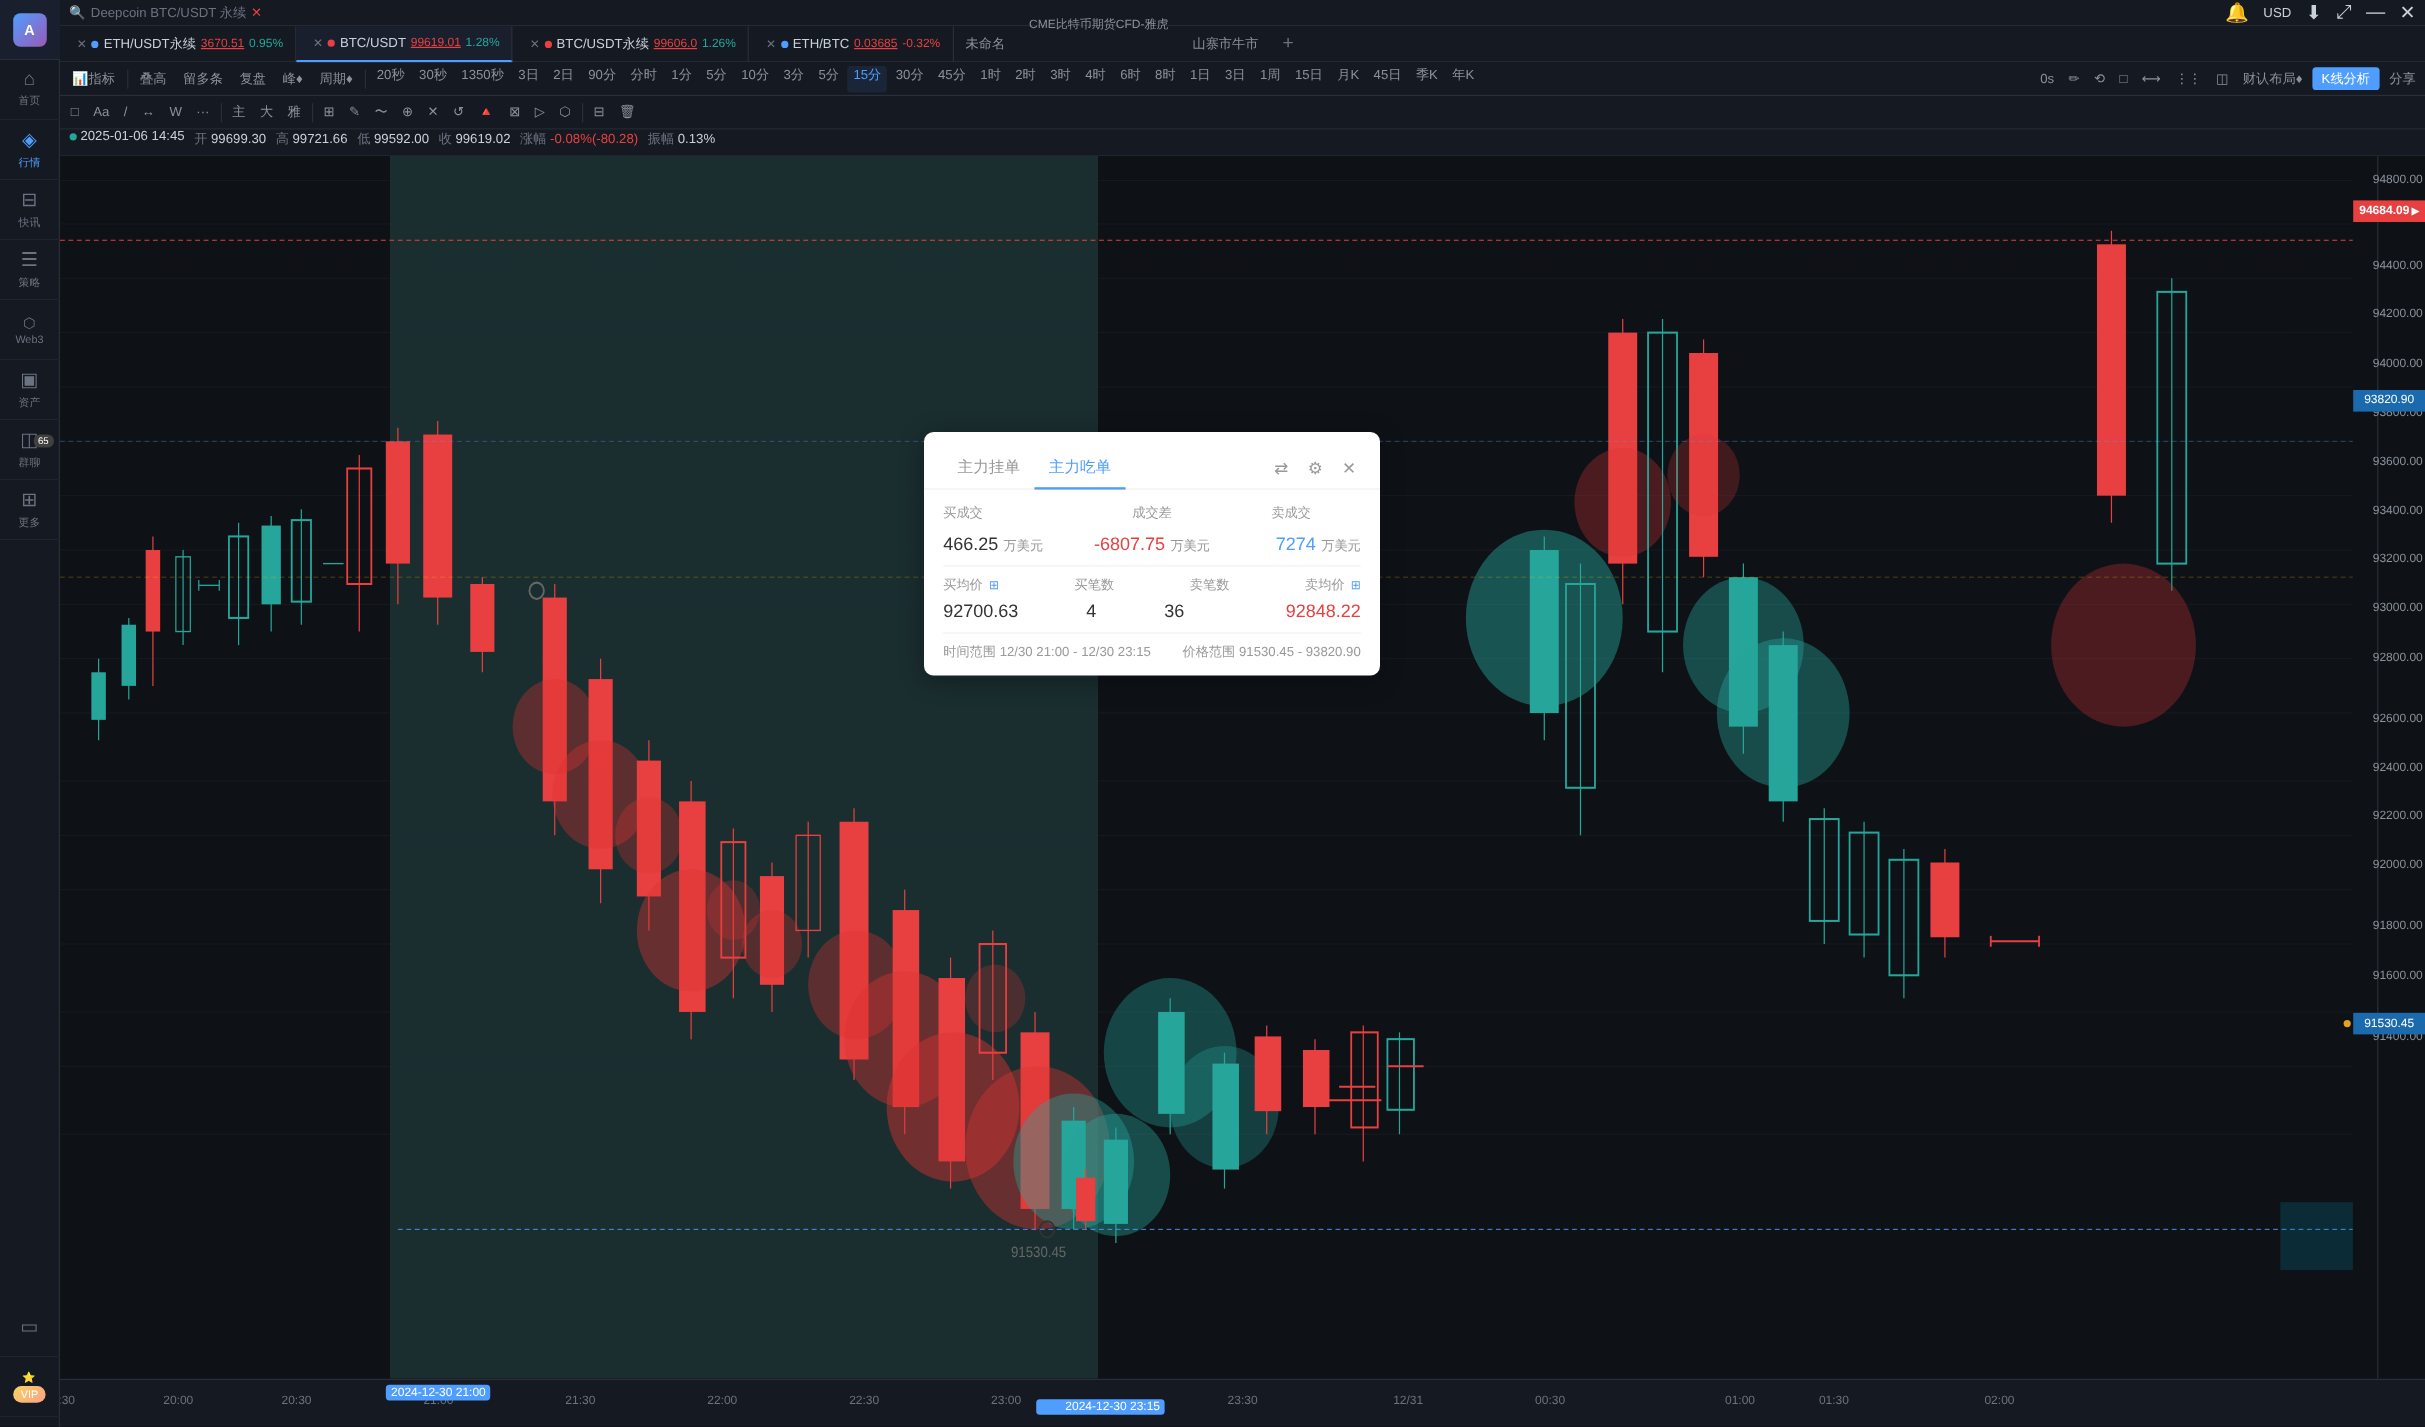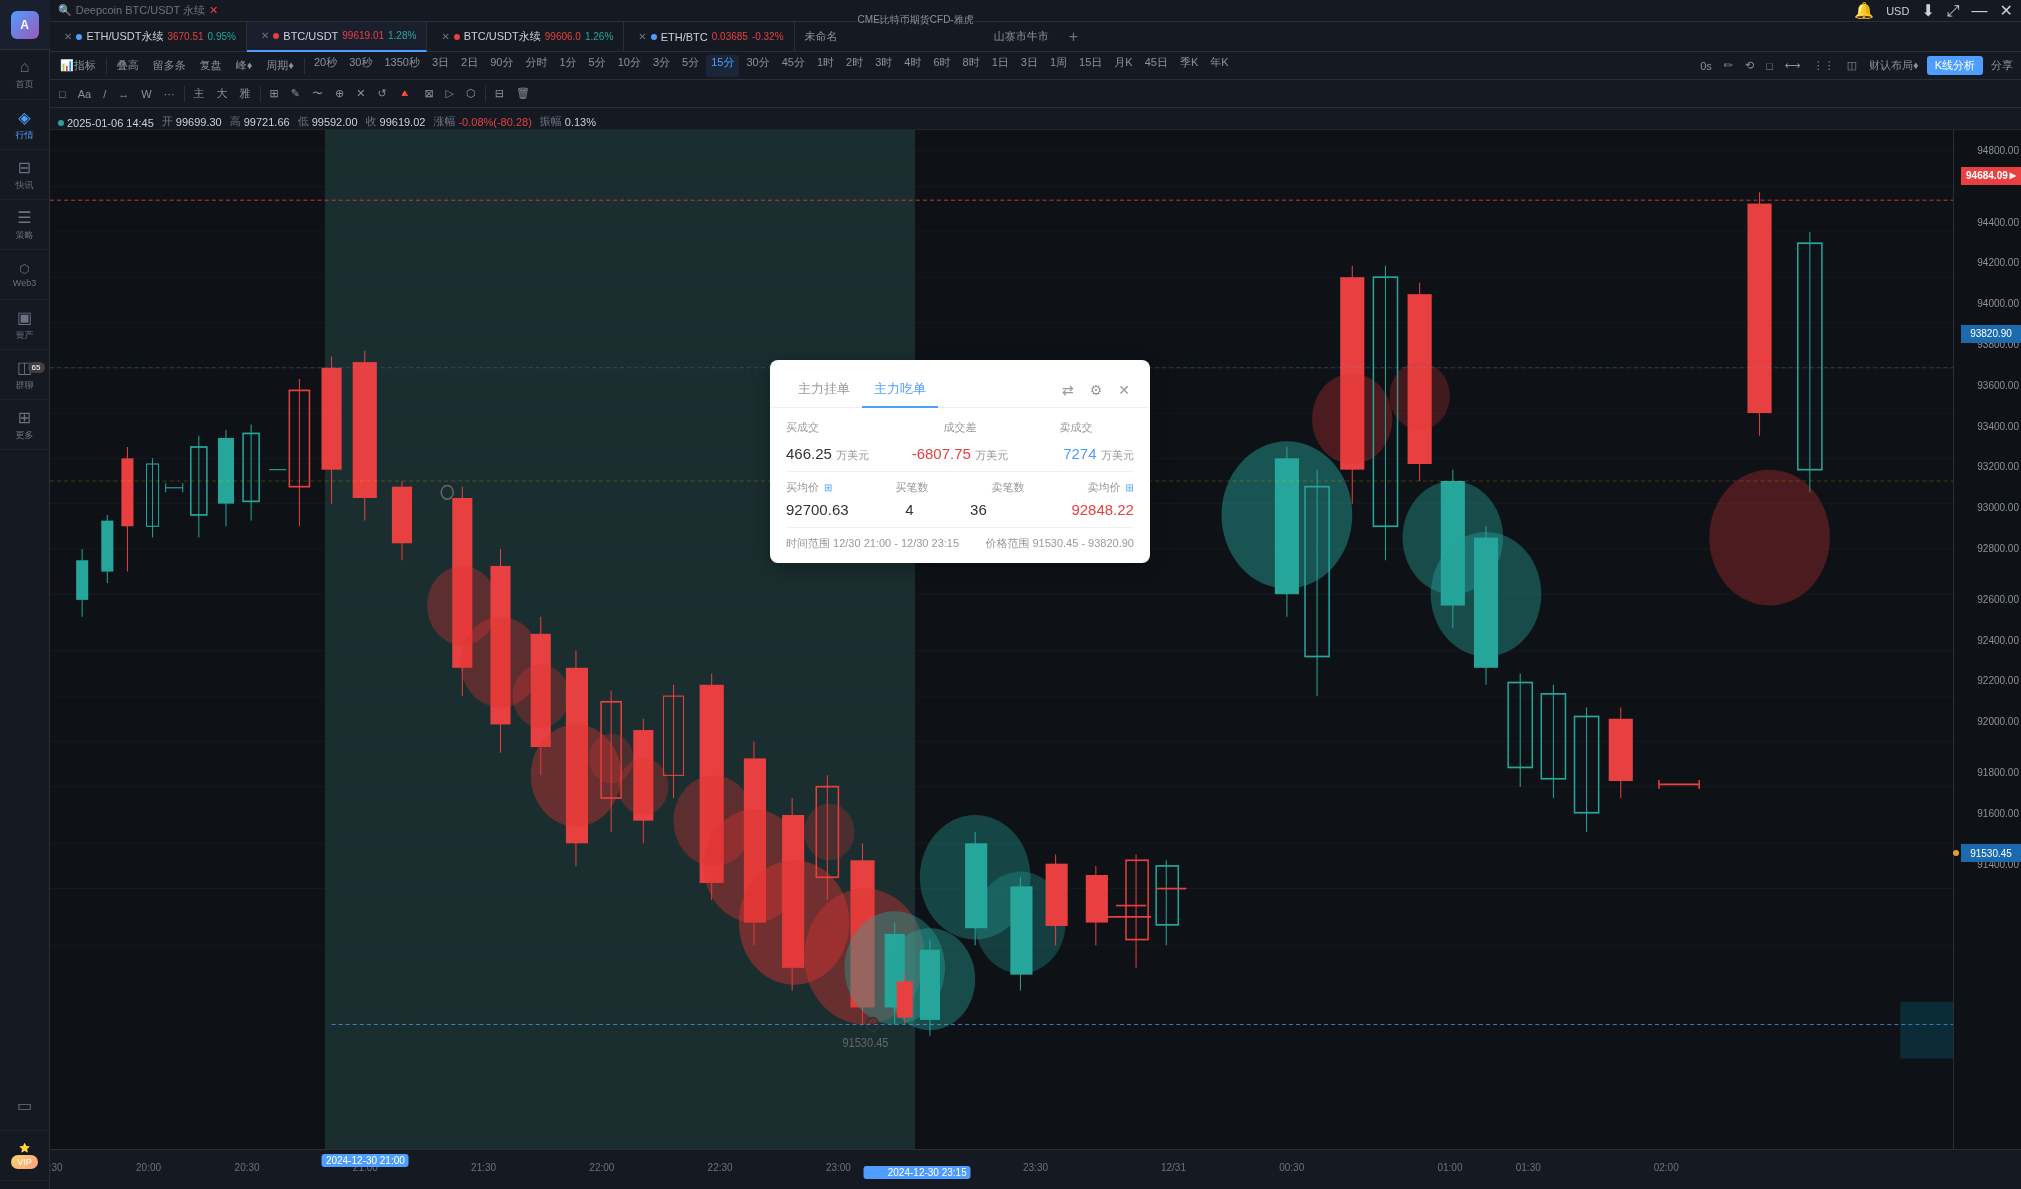--- a/index.html
+++ b/index.html
@@ -50,21 +50,21 @@
       z-index: 100;
     }
     .symbol-tab {
       height: 30px; display: flex; align-items: center; padding: 0 10px;
       border-right: 1px solid #2a2e39; cursor: pointer; gap: 4px; font-size: 11px;
       white-space: nowrap;
     }
     .symbol-tab.active { background: #1a1f2e; border-bottom: 2px solid #4f9eff; }
     .symbol-tab .close-x { color: #6b7280; font-size: 10px; margin-left: 4px; }
     .symbol-tab .name { color: #c9d1d9; font-weight: 500; }
-    .symbol-tab .price { color: #e84040; font-size: 10px; }
+    .symbol-tab .price { color: #e84040; font-size: 10px; text-decoration: underline; }
     .symbol-tab .change { color: #26a69a; font-size: 10px; }
     .symbol-tab .change.neg { color: #e84040; }
     .tab-dot { width: 6px; height: 6px; border-radius: 50%; }
     .tab-dot.red { background: #e84040; }
     .tab-dot.blue { background: #4f9eff; }
     .unnamed-tab { padding: 0 10px; font-size: 11px; color: #8b929a; display: flex; align-items: center; height: 30px; }
     .cme-tab { padding: 0 10px; font-size: 11px; color: #8b929a; display: flex; align-items: center; height: 30px; flex-direction: column; justify-content: center; gap: 24px; }
     .mountain-tab { padding: 0 10px; font-size: 11px; color: #8b929a; display: flex; align-items: center; height: 30px; }
     .plus-btn { padding: 0 10px; color: #6b7280; font-size: 16px; cursor: pointer; display: flex; align-items: center; height: 30px; }
 
@@ -100,38 +100,38 @@
     .draw-btn {
       height: 22px; padding: 0 5px; display: flex; align-items: center;
       font-size: 11px; color: #8b929a; cursor: pointer; border-radius: 3px;
       gap: 2px;
     }
 
     
     .price-info-bar {
       position: absolute; left: 50px; top: 108px; right: 0; height: 22px;
       background: #151921; border-bottom: 1px solid #1e2330;
-      display: flex; align-items: flex-end; padding: 0 8px; gap: 8px;
+      display: flex; align-items: flex-start; padding: 0 8px; gap: 8px;
       z-index: 100; font-size: 11px;
     }
     .price-info-item { display: flex; align-items: center; gap: 3px; }
     .pi-label { color: #6b7280; }
     .pi-value { color: #c9d1d9; }
     .pi-value.red { color: #e84040; }
     .pi-dot { width: 6px; height: 6px; border-radius: 50%; background: #26a69a; }
 
     
     .chart-area {
       position: absolute; left: 50px; top: 130px; right: 0; bottom: 40px;
       background: #0e1217; overflow: hidden;
     }
 
     
     .price-axis {
-      position: absolute; right: 0; top: 0; width: 68px; bottom: 0;
+      position: absolute; right: 0; top: 0; width: 40px; bottom: 0;
       background: #0e1217; border-left: 1px solid #2a2e39;
     }
     .price-label {
       position: absolute; right: 2px; font-size: 10px; color: #8b929a;
       transform: translateY(-50%);
     }
     .current-price-badge {
       position: absolute; right: 0; width: 60px; height: 18px;
       background: #e84040; display: flex; align-items: center; justify-content: center;
       font-size: 10px; color: #fff; font-weight: bold;

